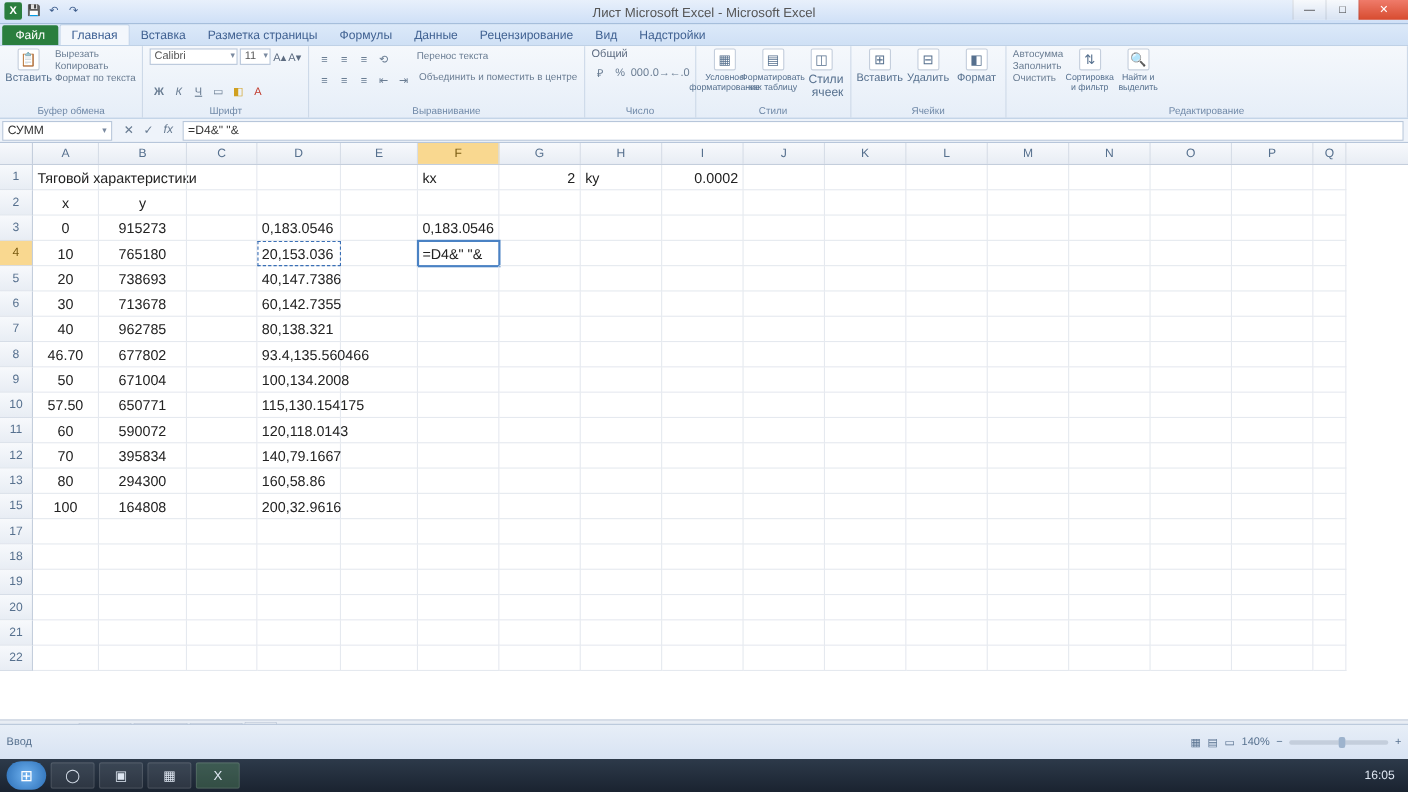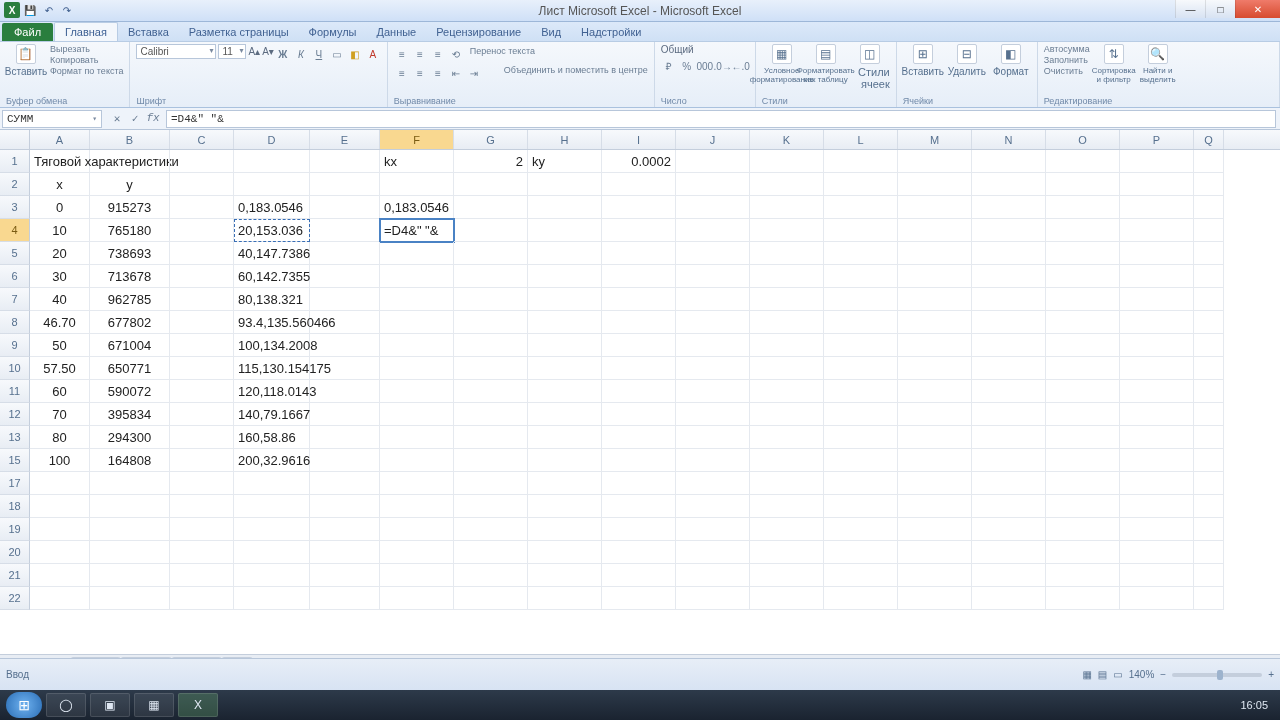--- a/index.html
+++ b/index.html
@@ -17,34 +17,34 @@
 
   
   .tabs { height: 20px; background: linear-gradient(#dce9f9,#cfe0f5); display: flex; align-items: flex-end; padding-left: 2px; border-bottom:1px solid #b8cce4; }
   .file-tab { background: #2a7e3e; color: #fff; padding: 3px 12px; font-size: 11px; border-radius: 2px 2px 0 0; margin-right: 1px; }
   .tab { padding: 3px 10px; font-size: 11px; color: #416292; cursor: default; }
   .tab.active { background: #f3f7fc; border: 1px solid #b8cce4; border-bottom: none; border-radius: 2px 2px 0 0; color: #3c5f93; }
 
   
   .ribbon { height: 66px; background: linear-gradient(#f5f8fc,#e6eef8); border-bottom: 1px solid #a9c1de; display: flex; font-size: 10px; color: #5c6b80; }
   .group { border-right: 1px solid #cdd9e8; padding: 2px 6px 0 6px; display: flex; flex-direction: column; justify-content: space-between; }
-  .group-label { font-size: 9px; color: #7089a8; padding: 1px 0; }
+  .group-label { text-align: center; font-size: 9px; color: #7089a8; padding: 1px 0; }
   .group-body { display: flex; gap: 4px; align-items: flex-start; flex: 1; }
   .big-btn { display:flex; flex-direction:column; align-items:center; justify-content:center; width:40px; gap:2px; color:#56708e; }
   .big-btn .ic { width:20px;height:20px;border:1px solid #c4cedc;background:#fff;border-radius:2px;display:flex;align-items:center;justify-content:center;font-size:12px; }
   .mini { display:flex;flex-direction:column;gap:1px; }
   .mini span { white-space:nowrap; color:#6a7d93; font-size:9px; }
   .font-row { display:flex; gap:2px; align-items:center; }
   .font-row .sel { border:1px solid #b7c6da; background:#fff; padding:1px 14px 1px 3px; font-size:10px; color:#555; position:relative; }
   .font-row .sel::after { content:"▾"; position:absolute; right:2px; top:1px; font-size:8px; color:#7a8aa0; }
   .btnrow { display:flex; gap:2px; margin-top:2px; }
   .btnrow .b { width:16px;height:16px;display:flex;align-items:center;justify-content:center;color:#6a7d93;border-radius:2px;font-size:10px; }
 
   
-  .formulabar { height: 22px; border-bottom: 1px solid #b7c6da; display: flex; align-items: center; background: #eef3fa; font-family: Liberation Mono, monospace; }
+  .formulabar { height: 22px; border-bottom: 1px solid #b7c6da; display: flex; align-items: center; background: #eef3fa; }
   .namebox { width: 100px; border: 1px solid #b7c6da; background: #fff; margin: 0 2px; padding: 2px 4px; font-size: 11px; color: #333; display:flex;justify-content:space-between;align-items:center; }
   .namebox::after { content:"▾"; font-size:8px; color:#7a8aa0; }
   .fx-controls { display:flex; gap:4px; padding: 0 6px; color:#6a7d93; font-size:11px; }
   .fx-controls span { width:14px; text-align:center; }
   .formula-input { flex: 1; border: 1px solid #b7c6da; background: #fff; margin-right: 4px; padding: 2px 4px; font-size: 11px; color: #333; }
 
   
   .grid-wrap { position: absolute; top: 130px; left: 0; right: 0; bottom: 40px; overflow: hidden; background: #fff; }
   .colheads { display: flex; height: 20px; background: linear-gradient(#f7f9fc,#e8edf4); border-bottom: 1px solid #c4cedc; }
   .rowhead-corner { width: 30px; border-right: 1px solid #c4cedc; background: linear-gradient(#f7f9fc,#e8edf4); }
@@ -121,21 +121,21 @@
         </div>
       <div class="mini">
         <span>Вырезать</span>
         <span>Копировать</span>
         <span>Формат по текста</span>
       </div>
     </div>
     <div class="group-label">Буфер обмена</div>
   </div>
   <div class="group">
-    <div class="group-body" style="flex-direction:row;gap:1px">
+    <div class="group-body" style="flex-direction:column;gap:14px">
       <div class="font-row">
         <div class="sel" style="width:80px">Calibri</div>
         <div class="sel" style="width:28px">11</div>
         <div class="b">A▴</div>
         <div class="b">A▾</div>
       </div>
       <div class="btnrow">
         <div class="b">
             <b>Ж</b>
           </div>
@@ -152,29 +152,29 @@
     </div>
     <div class="group-label">Шрифт</div>
   </div>
   <div class="group">
     <div class="group-body" style="flex-direction:column;gap:1px">
       <div class="btnrow">
         <div class="b">≡</div>
         <div class="b">≡</div>
         <div class="b">≡</div>
         <div class="b">⟲</div>
-        <span style="font-size:9px;color:#6a7d93;margin-left:4px">Перенос текста</span>
+        <span style="font-size:9px;color:#6a7d93;margin-left:20px">Перенос текста</span>
       </div>
       <div class="btnrow">
         <div class="b">≡</div>
         <div class="b">≡</div>
         <div class="b">≡</div>
         <div class="b">⇤</div>
         <div class="b">⇥</div>
-        <span style="font-size:9px;color:#6a7d93;margin-left:20px">Объединить и поместить в центре</span>
+        <span style="font-size:9px;color:#6a7d93;margin-left:4px">Объединить и поместить в центре</span>
       </div>
     </div>
     <div class="group-label">Выравнивание</div>
   </div>
   <div class="group">
     <div class="group-body" style="flex-direction:column;gap:1px">
       <div class="sel" style="width:80px">Общий</div>
       <div class="btnrow">
         <div class="b">₽</div>
         <div class="b">%</div>

